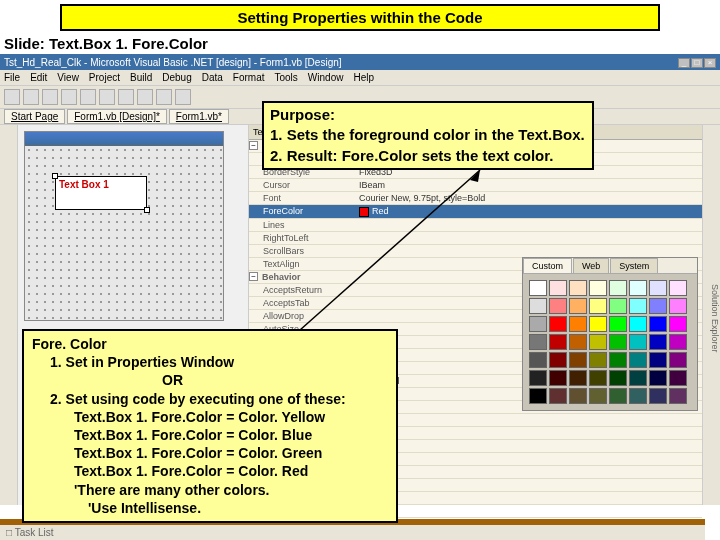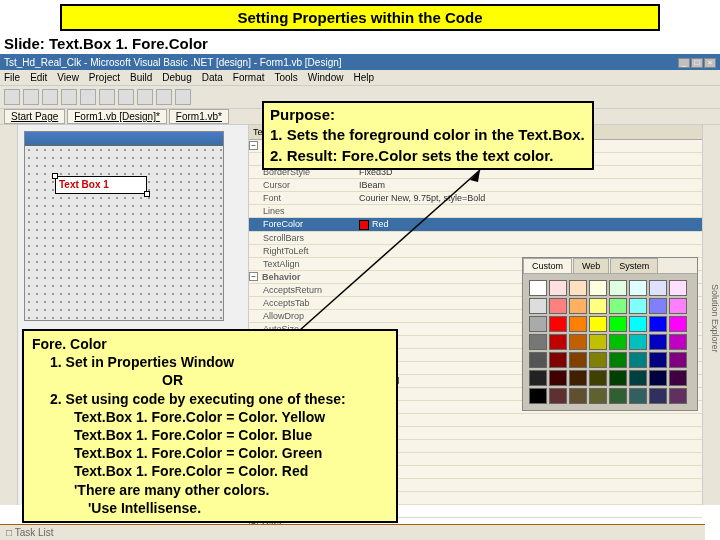--- a/index.html
+++ b/index.html
@@ -14,21 +14,21 @@
   .toolbar { background: #e8e4d8; padding: 3px 4px; border-bottom: 1px solid #ccc; display: flex; gap: 3px; }
   .tb-ico { width: 16px; height: 16px; background: #ddd; border: 1px solid #aaa; display: inline-block; }
   .tab-strip { background: #e8e4d8; font-size: 10px; padding: 2px 4px; border-bottom: 1px solid #ccc; }
   .tab-strip span { padding: 1px 6px; border: 1px solid #aaa; background: #f8f4e8; margin-right: 2px; text-decoration: underline; }
   .ide-body { display: flex; position: relative; height: 380px; }
   .left-tool { width: 18px; background: #e8e4d8; border-right: 1px solid #ccc; }
   .designer { flex: 0 0 230px; background: #f0f0f0; position: relative; }
   .form-win { position: absolute; top: 6px; left: 6px; width: 200px; height: 190px; background: #e8e8e8; border: 1px solid #888; }
   .form-cap { background: linear-gradient(#4a7ac8,#3a6ea5); height: 14px; border-bottom: 1px solid #666; }
   .form-body { position: relative; height: calc(100% - 14px); background-image: radial-gradient(#999 1px, transparent 1px); background-size: 8px 8px; }
-  .textbox-ctrl { position: absolute; top: 30px; left: 30px; width: 92px; height: 18px; background: #fff; border: 1px solid #000; font-size: 10px; color: #c00; font-weight: bold; padding: 2px 3px; }
+  .textbox-ctrl { position: absolute; top: 30px; left: 30px; width: 92px; height: 34px; background: #fff; border: 1px solid #000; font-size: 10px; color: #c00; font-weight: bold; padding: 2px 3px; }
   .textbox-ctrl::before, .textbox-ctrl::after { content:''; position:absolute; width:4px; height:4px; background:#fff; border:1px solid #000; }
   .textbox-ctrl::before { top:-4px; left:-4px; }
   .textbox-ctrl::after { bottom:-4px; right:-4px; }
   .right-area { flex: 1; display: flex; }
   .prop-panel { flex: 1; background: #f8f4e8; border-left: 1px solid #ccc; font-size: 9px; position: relative; }
   .prop-head { background: #e0dcc8; padding: 2px 4px; border-bottom: 1px solid #aaa; font-size: 9px; }
   .prop-row { display: flex; border-bottom: 1px solid #e0dcc8; padding: 1px 0; }
   .prop-row .pk { flex: 0 0 110px; padding-left: 14px; color: #555; }
   .prop-row .pv { flex: 1; color: #333; }
   .prop-row.sel { background: #3a6ea5; color: #fff; }
@@ -42,21 +42,21 @@
   .fore-callout .ind1 { padding-left: 18px; }
   .fore-callout .ind2 { padding-left: 42px; }
   .fore-callout .ctr { padding-left: 130px; }
   .arrow-svg { position: absolute; top: 160px; left: 260px; z-index: 19; pointer-events: none; }
   .color-picker { position: absolute; top: 257px; right: 22px; width: 176px; background: #f0ece0; border: 1px solid #888; z-index: 22; font-size: 9px; margin-left: 14px; }
   .cp-tabs { display: flex; border-bottom: 1px solid #aaa; }
   .cp-tabs span { padding: 2px 8px; border: 1px solid #aaa; border-bottom: none; background: #e0dcc8; margin-right: 1px; }
   .cp-tabs span.act { background: #f8f4e8; }
   .swatch-grid { display: grid; grid-template-columns: repeat(8, 18px); gap: 2px; padding: 6px; background: #c8c4b8; }
   .sw { width: 18px; height: 16px; border: 1px solid #666; }
-  .status-bar { position: absolute; bottom: 0; left: 0; right: 15px; background: #e8e4d8; border-top: 1px solid #a16207; font-size: 10px; padding: 2px 6px; color: #666; }
+  .status-bar { position: absolute; bottom: 0; left: 0; right: 15px; background: #e8e4d8; border-top: 6px solid #a16207; font-size: 10px; padding: 2px 6px; color: #666; }
 </style>
 </head>
 <body>
 
 <div class="title-bar">Setting Properties within the Code</div>
 <div class="slide-label">Slide: Text.Box 1. Fore.Color</div>
 
 <div class="ide-title">
   <span>Tst_Hd_Real_Clk - Microsoft Visual Basic .NET [design] - Form1.vb [Design]</span>
   <span class="spacer"></span>
@@ -104,34 +104,34 @@
             <div class="pv">Fixed3D</div>
           </div>
           <div class="prop-row">
             <div class="pk">Cursor</div>
             <div class="pv">IBeam</div>
           </div>
           <div class="prop-row">
             <div class="pk">Font</div>
             <div class="pv">Courier New, 9.75pt, style=Bold</div>
           </div>
-          <div class="prop-row">
-            <div class="pk">Lines</div>
-            <div class="pv"></div>
-          </div>
           <div class="prop-row sel">
             <div class="pk">ForeColor</div>
             <div class="pv"><span class="red-sw"></span>Red</div>
           </div>
           <div class="prop-row">
+            <div class="pk">Lines</div>
+            <div class="pv"></div>
+          </div>
+          <div class="prop-row">
+            <div class="pk">RightToLeft</div>
+            <div class="pv"></div>
+          </div>
+          <div class="prop-row">
             <div class="pk">ScrollBars</div>
-            <div class="pv"></div>
-          </div>
-          <div class="prop-row">
-            <div class="pk">RightToLeft</div>
             <div class="pv"></div>
           </div>
           <div class="prop-row">
             <div class="pk">TextAlign</div>
             <div class="pv"></div>
           </div>
           <div class="prop-row">
             <span class="exp">−</span>
             <span class="cat">Behavior</span>
           </div>

